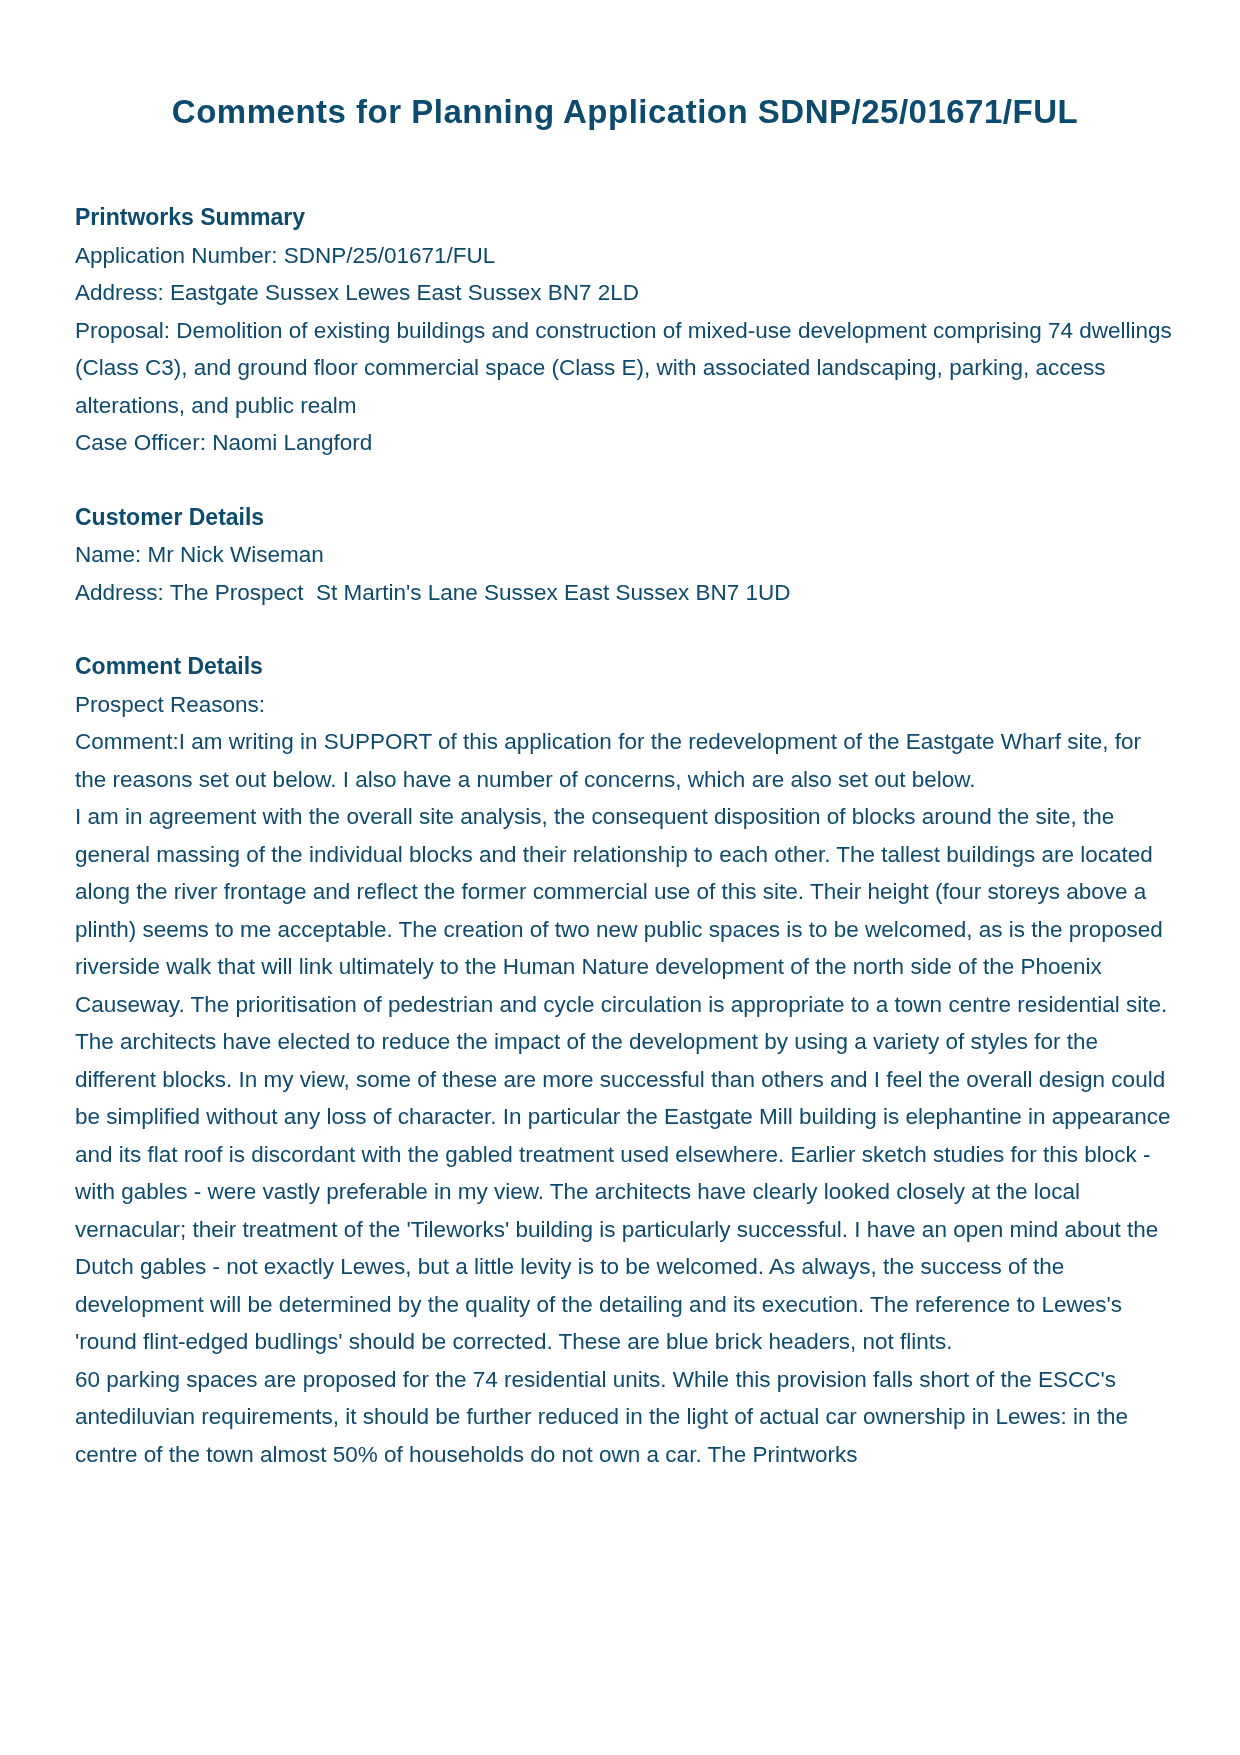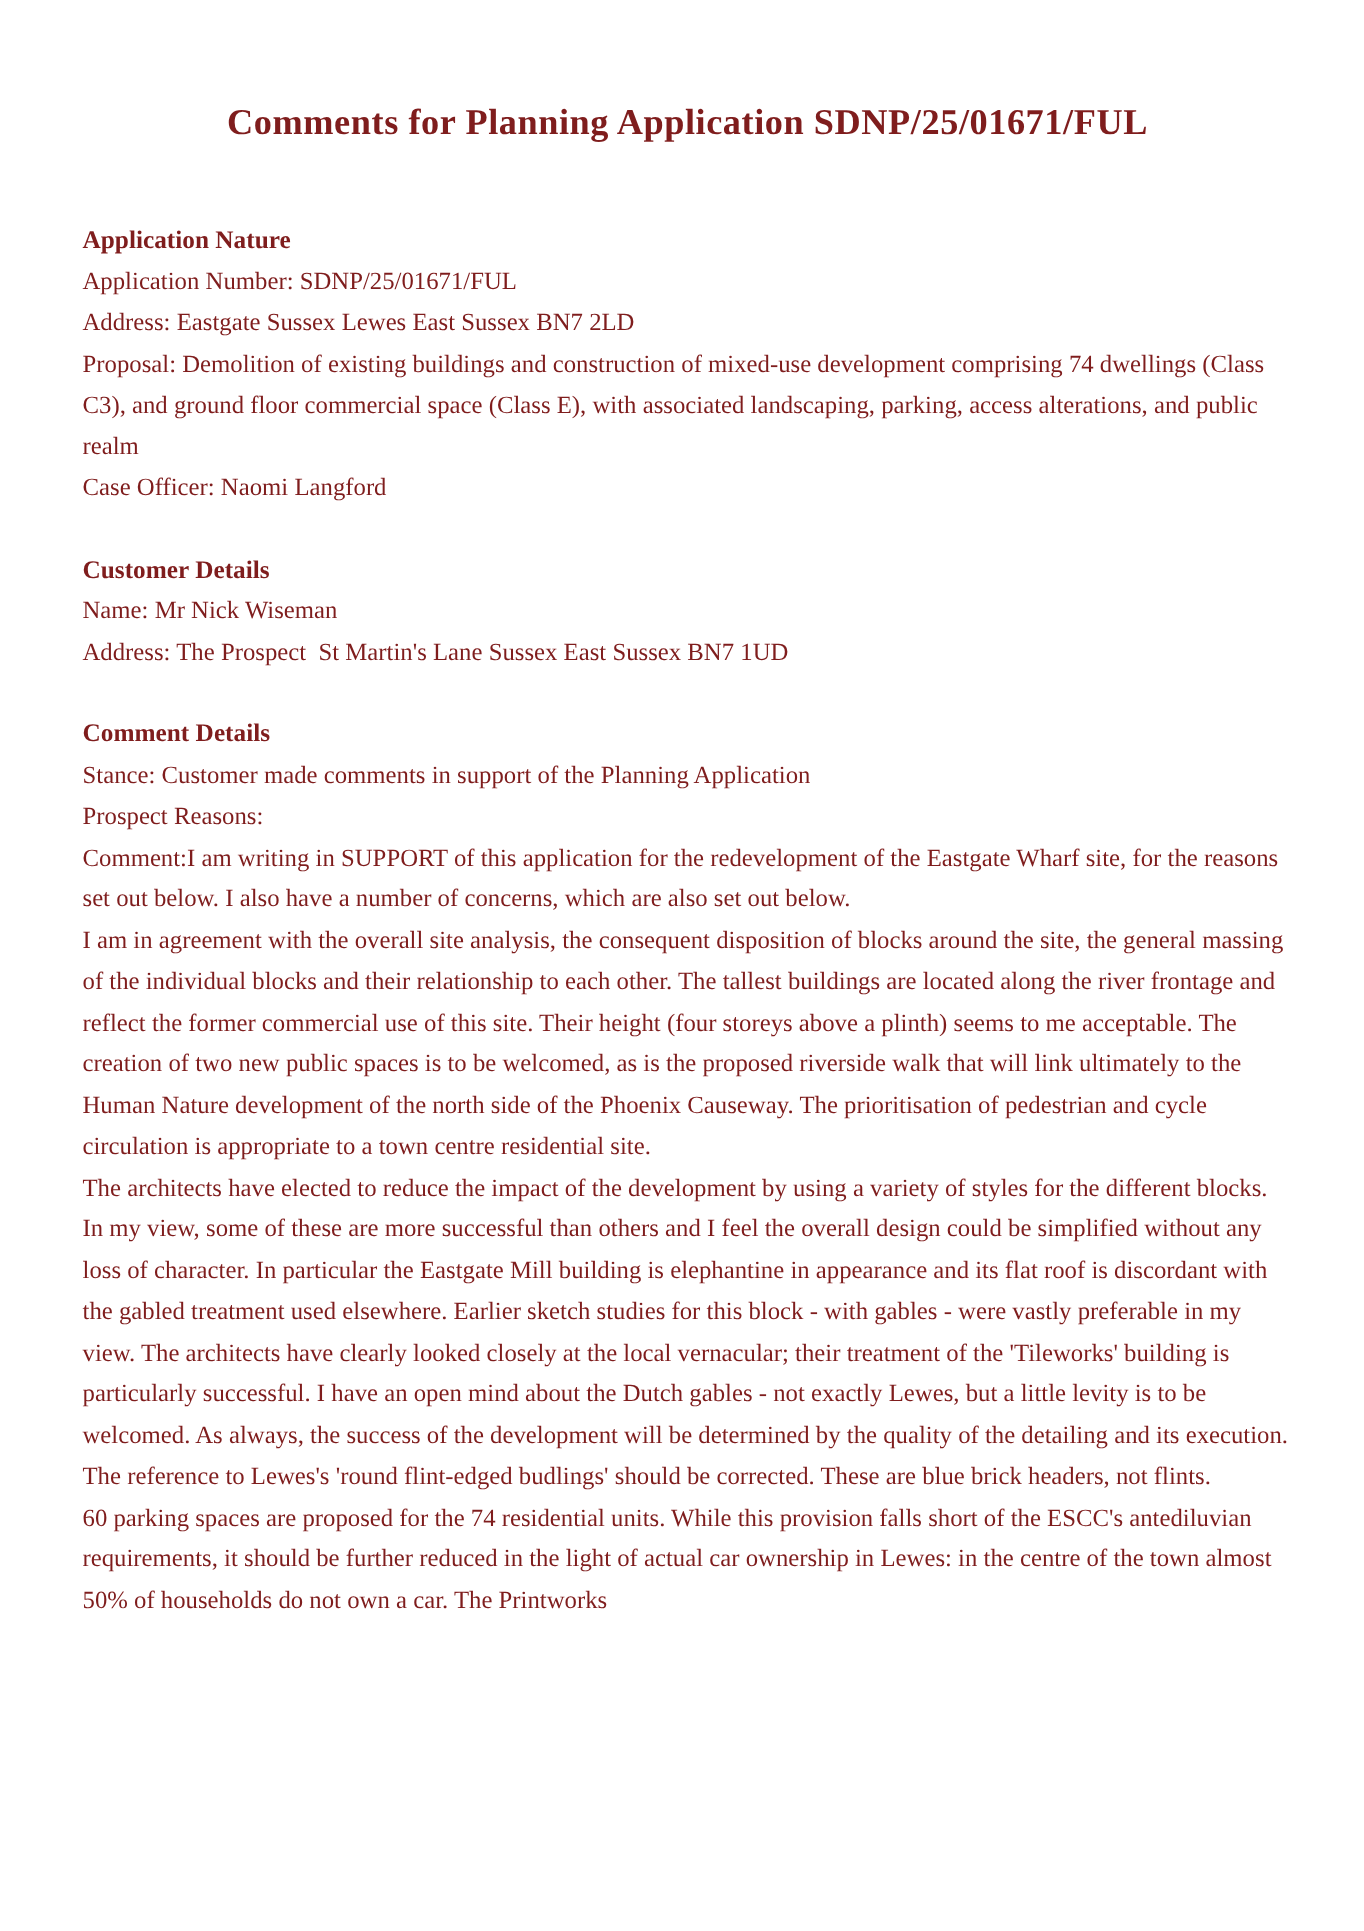--- a/index.html
+++ b/index.html
@@ -6,22 +6,22 @@
   html, body {
     margin: 0;
     padding: 0;
     background: #ffffff;
   }
   .page {
     position: relative;
     width: 1240px;
     height: 1643px;
     background: #ffffff;
-    color: #7f1d1d;
-    font-family: Liberation Serif, serif;
+    color: #0c4a6e;
+    font-family: Liberation Sans, sans-serif;
     overflow: hidden;
   }
   .content {
     position: absolute;
     left: 75px;
     top: 0;
     width: 1100px;
   }
   .title {
     margin: 91px 0 0 0;
@@ -49,36 +49,35 @@
 </style>
 </head>
 <body>
 
 <div class="page">
   <div class="content">
 
     <h1 class="title">Comments for Planning Application SDNP/25/01671/FUL</h1>
 
     <section class="section first">
-      <h2 class="heading">Application Nature</h2>
+      <h2 class="heading">Printworks Summary</h2>
       <p class="line">Application Number: SDNP/25/01671/FUL</p>
       <p class="line">Address: Eastgate Sussex Lewes East Sussex BN7 2LD</p>
       <p class="line">Proposal: Demolition of existing buildings and construction of mixed-use development comprising 74 dwellings (Class C3), and ground floor commercial space (Class E), with associated landscaping, parking, access alterations, and public realm</p>
       <p class="line">Case Officer: Naomi Langford</p>
     </section>
 
     <section class="section">
       <h2 class="heading">Customer Details</h2>
       <p class="line">Name: Mr Nick Wiseman</p>
       <p class="line">Address: The Prospect  St Martin's Lane Sussex East Sussex BN7 1UD</p>
     </section>
 
     <section class="section">
       <h2 class="heading">Comment Details</h2>
-      <p class="line">Stance: Customer made comments in support of the Planning Application</p>
       <p class="line">Prospect Reasons:</p>
       <p class="line">Comment:I am writing in SUPPORT of this application for the redevelopment of the Eastgate Wharf site, for the reasons set out below. I also have a number of concerns, which are also set out below.</p>
       <p class="line">I am in agreement with the overall site analysis, the consequent disposition of blocks around the site, the general massing of the individual blocks and their relationship to each other. The tallest buildings are located along the river frontage and reflect the former commercial use of this site. Their height (four storeys above a plinth) seems to me acceptable. The creation of two new public spaces is to be welcomed, as is the proposed riverside walk that will link ultimately to the Human Nature development of the north side of the Phoenix Causeway. The prioritisation of pedestrian and cycle circulation is appropriate to a town centre residential site.</p>
       <p class="line">The architects have elected to reduce the impact of the development by using a variety of styles for the different blocks. In my view, some of these are more successful than others and I feel the overall design could be simplified without any loss of character. In particular the Eastgate Mill building is elephantine in appearance and its flat roof is discordant with the gabled treatment used elsewhere. Earlier sketch studies for this block - with gables - were vastly preferable in my view. The architects have clearly looked closely at the local vernacular; their treatment of the 'Tileworks' building is particularly successful. I have an open mind about the Dutch gables - not exactly Lewes, but a little levity is to be welcomed. As always, the success of the development will be determined by the quality of the detailing and its execution. The reference to Lewes's 'round flint-edged budlings' should be corrected. These are blue brick headers, not flints.</p>
       <p class="line">60 parking spaces are proposed for the 74 residential units. While this provision falls short of the ESCC's antediluvian requirements, it should be further reduced in the light of actual car ownership in Lewes: in the centre of the town almost 50% of households do not own a car. The Printworks</p>
     </section>
 
   </div>
 </div>
 

